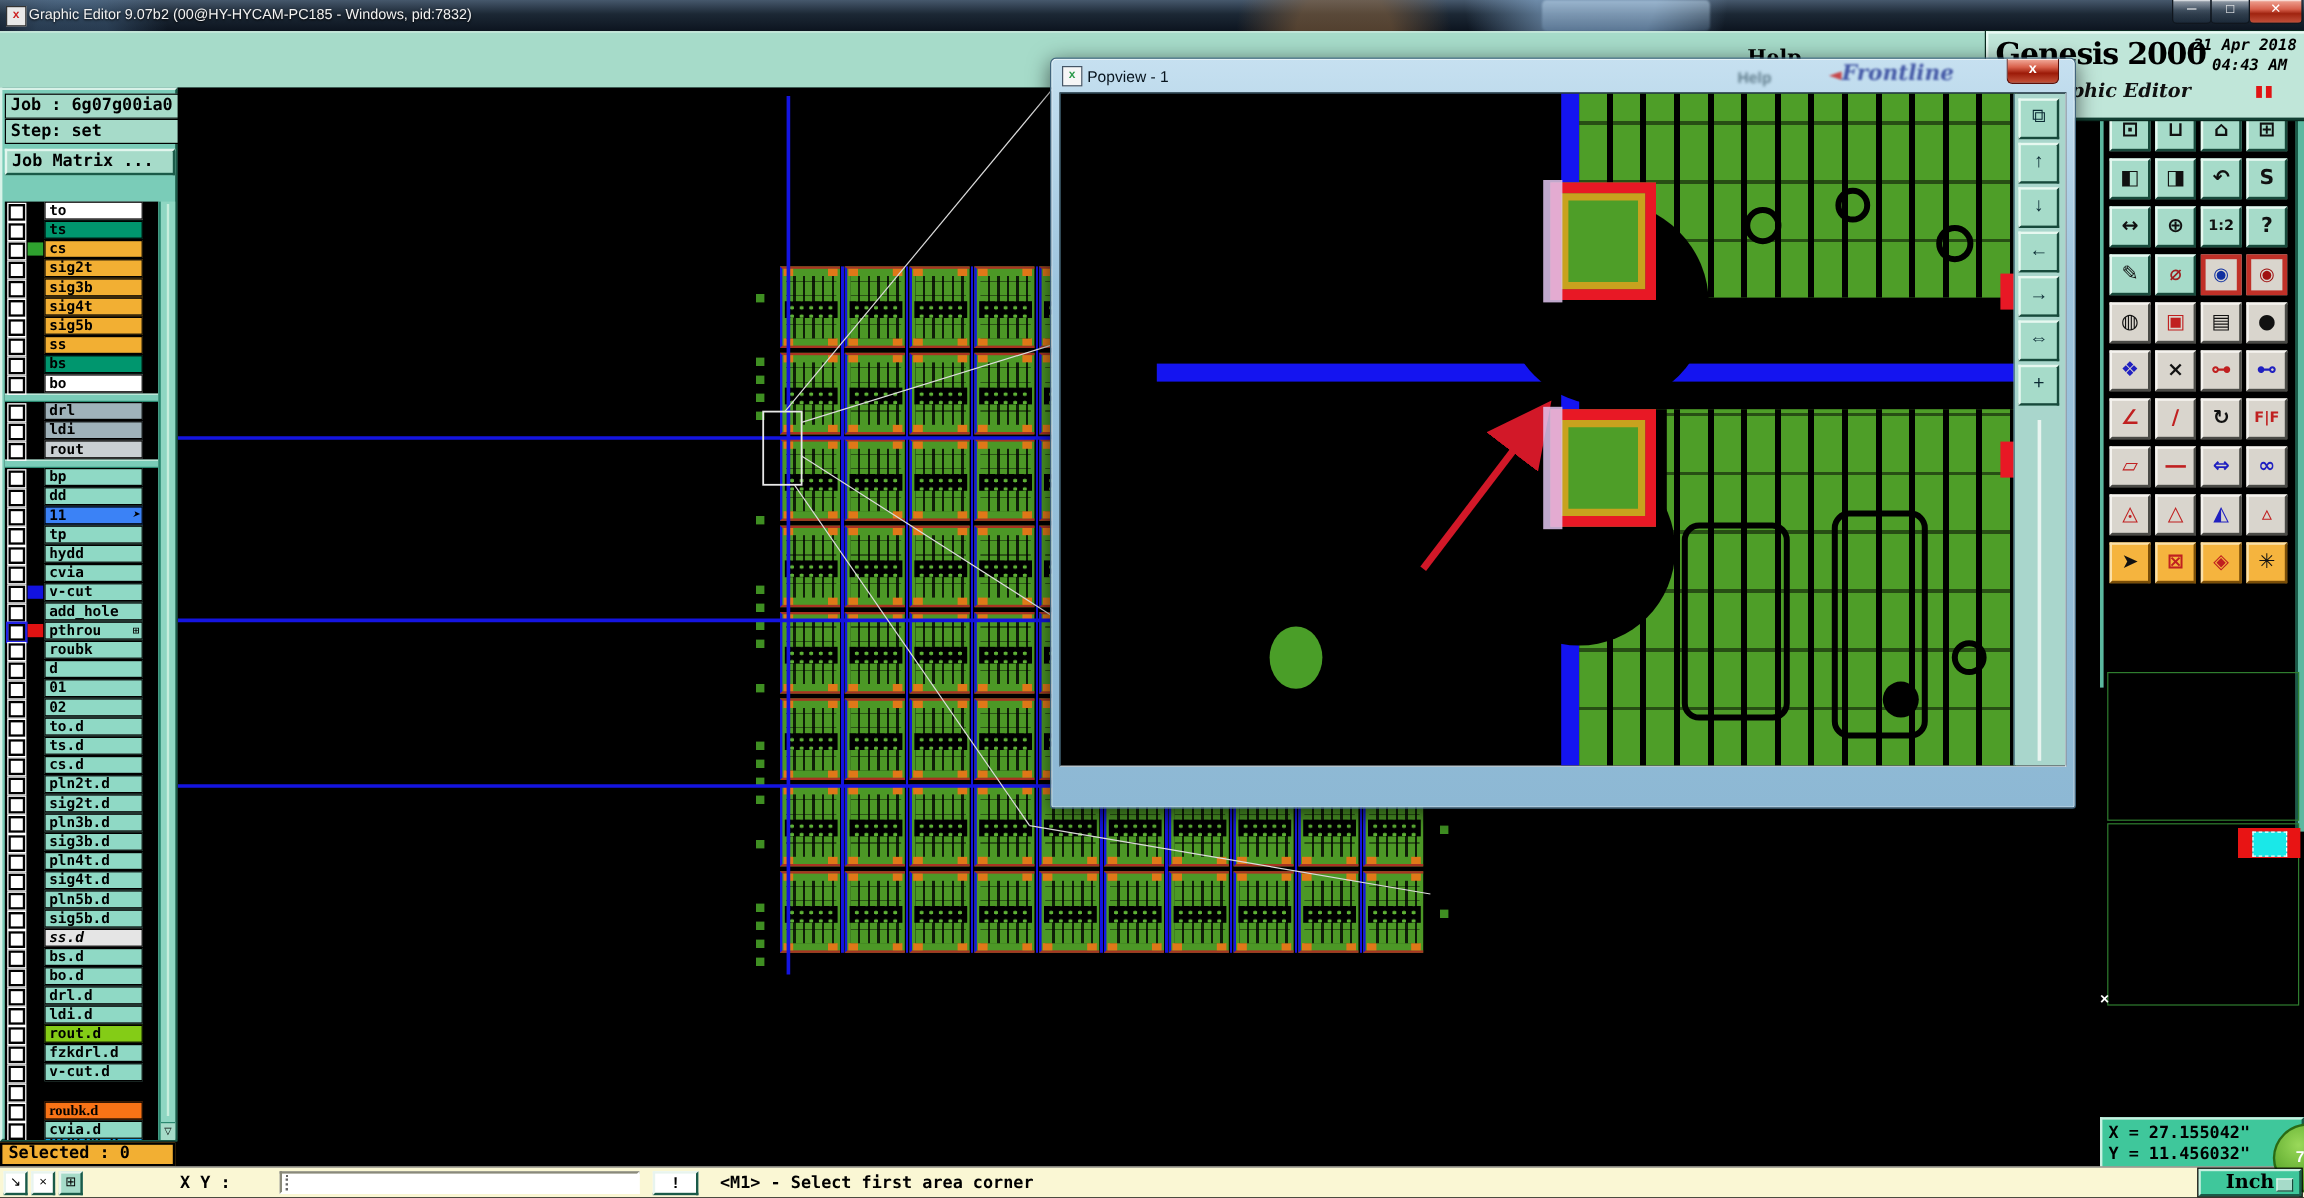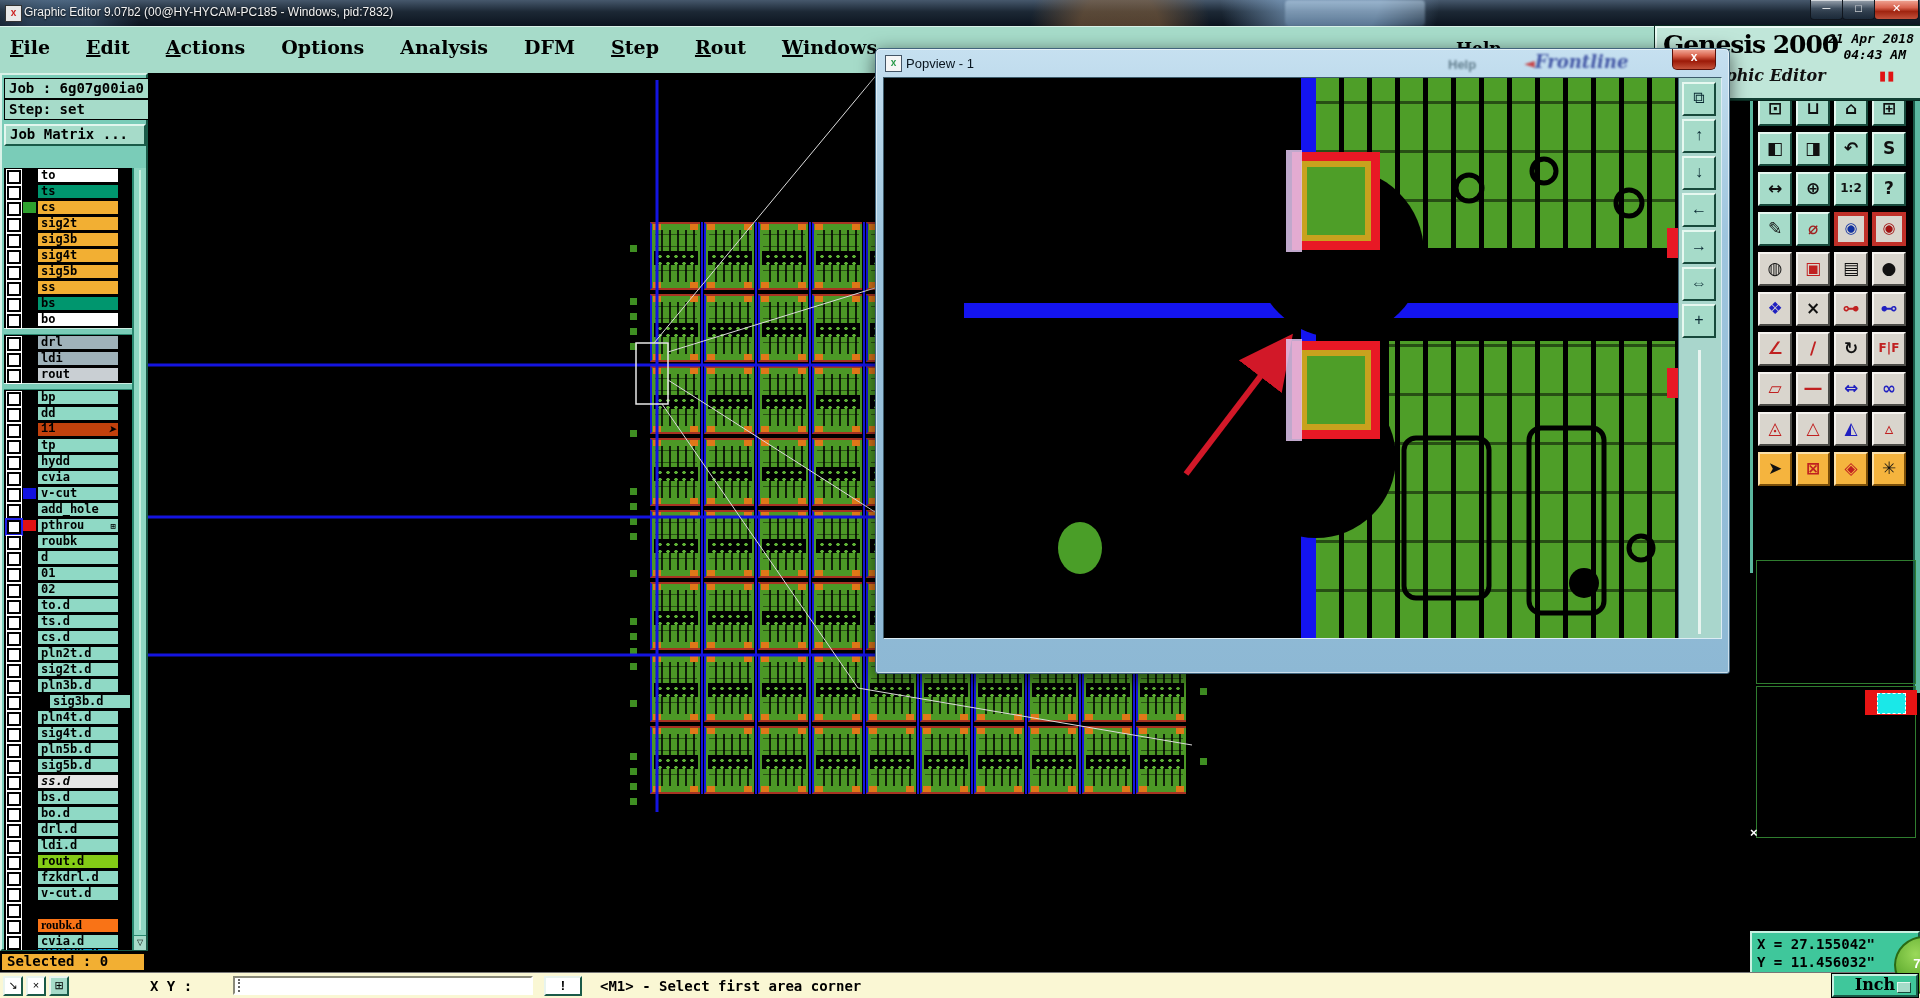--- a/index.html
+++ b/index.html
@@ -187,31 +187,20 @@
 <div id="titlebar" class="abs">
   <div class="glass abs"></div>
   <div id="app-icon" class="abs">x</div>
   <div id="win-title" class="abs">Graphic Editor 9.07b2 (00@HY-HYCAM-PC185 - Windows, pid:7832)</div>
   <div id="btn-min" class="winbtn abs">─</div>
   <div id="btn-max" class="winbtn abs">□</div>
   <div id="btn-close" class="winbtn abs">✕</div>
 </div>
 
 <div id="menubar" class="abs">
-  <div class="items" id="menu-items">
-      <div class="menu-item"><u>F</u>ile</div>
-      <div class="menu-item"><u>E</u>dit</div>
-      <div class="menu-item"><u>A</u>ctions</div>
-      <div class="menu-item">Options</div>
-      <div class="menu-item">Analysis</div>
-      <div class="menu-item">DFM</div>
-      <div class="menu-item"><u>S</u>tep</div>
-      <div class="menu-item"><u>R</u>out</div>
-      <div class="menu-item"><u>W</u>indows</div>
-    </div>
   <div id="menu-help" class="abs menu-item">Help</div>
 </div>
 
 <div id="brand" class="abs">
   <div id="brand-product" class="abs serif">Genesis 2000</div>
   <div id="brand-date" class="abs mono">21 Apr 2018</div>
   <div id="brand-time" class="abs mono">04:43 AM</div>
   <div id="brand-app" class="abs serif">Graphic Editor</div>
   <div id="brand-pause" class="abs">▮▮</div>
 </div>
@@ -279,21 +268,21 @@
       <div class="lrow">
         <span class="cb"></span>
         <span class="nm mono" style="background: rgb(143, 217, 197);">bp</span>
       </div>
       <div class="lrow">
         <span class="cb"></span>
         <span class="nm mono" style="background: rgb(143, 217, 197);">dd</span>
       </div>
       <div class="lrow">
         <span class="cb"></span>
-        <span class="nm mono" style="background: #c2410c; font-family: Liberation Mono, monospace;">11<i class="mk">➤</i></span>
+        <span class="nm mono" style="background: #3b82f6;">11<i class="mk">➤</i></span>
       </div>
       <div class="lrow">
         <span class="cb"></span>
         <span class="nm mono" style="background: rgb(143, 217, 197);">tp</span>
       </div>
       <div class="lrow">
         <span class="cb"></span>
         <span class="nm mono" style="background: rgb(143, 217, 197);">hydd</span>
       </div>
       <div class="lrow">
@@ -349,21 +338,21 @@
       <div class="lrow">
         <span class="cb"></span>
         <span class="nm mono" style="background: rgb(143, 217, 197);">sig2t.d</span>
       </div>
       <div class="lrow">
         <span class="cb"></span>
         <span class="nm mono" style="background: rgb(143, 217, 197);">pln3b.d</span>
       </div>
       <div class="lrow">
         <span class="cb"></span>
-        <span class="nm mono" style="background: rgb(143, 217, 197); margin-left: 12px;">sig3b.d</span>
+        <span class="nm mono" style="background: rgb(143, 217, 197);">sig3b.d</span>
       </div>
       <div class="lrow">
         <span class="cb"></span>
         <span class="nm mono" style="background: rgb(143, 217, 197);">pln4t.d</span>
       </div>
       <div class="lrow">
         <span class="cb"></span>
         <span class="nm mono" style="background: rgb(143, 217, 197);">sig4t.d</span>
       </div>
       <div class="lrow">

